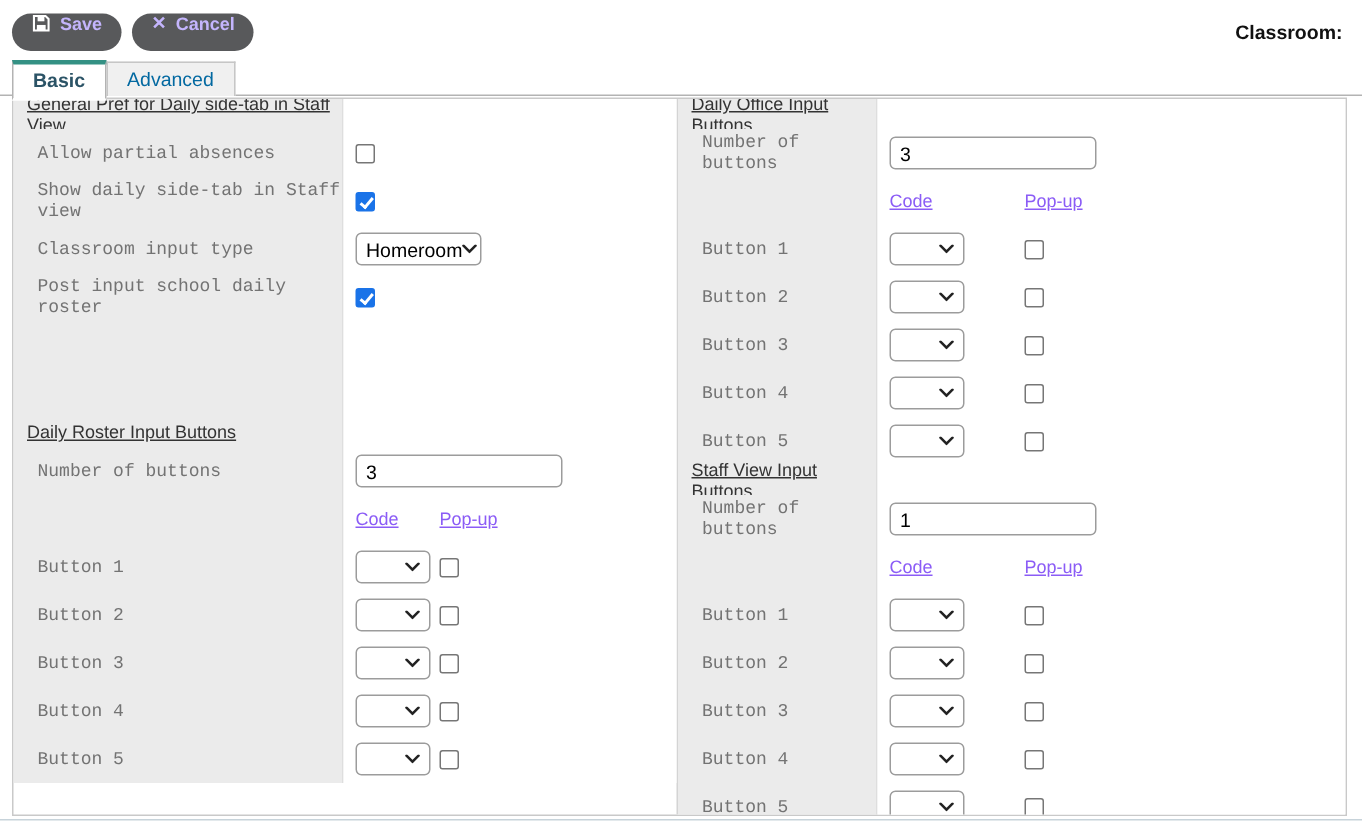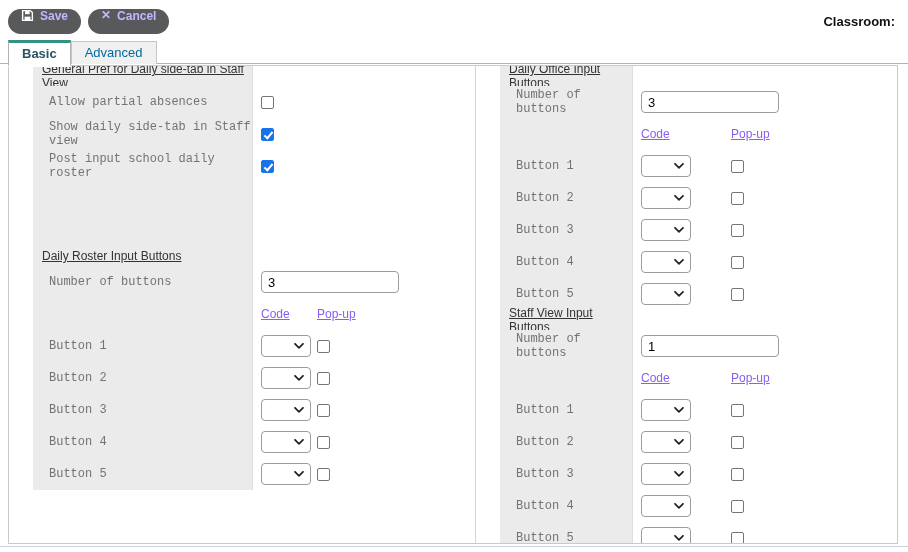--- a/index.html
+++ b/index.html
@@ -39,21 +39,21 @@
               border-bottom:1px solid #b3b3b3; }
   .tab { font-size:13px; padding:3px 13px 4px; cursor:pointer; position:relative; }
   .tab-active { background:#fff; border:1px solid #b3b3b3; border-bottom:2px solid #fff;
                 border-top:3px solid #349184; margin-bottom:-1px; font-weight:bold;
                 color:#2b5366; z-index:2; }
   .tab-inactive { background:#f0f0f0; border:1px solid #c6c6c6; border-bottom:none; color:#0369a1; }
 
   
   .content-box { margin:1px 10px 0 8px; border:1px solid #c9c9c9; height:479px;
                  display:flex; overflow:hidden; background:#fff; }
-  .col { display:flex; flex-direction:column;margin-left:24px; }
+  .col { display:flex; flex-direction:column; }
   .col-left  { width:443px; border-right:1px solid #d4d4d4; }
   .col-right { flex:1; }
   .row { display:flex; flex-shrink:0; }
   .frow { height:32px; }
   .hrow { height:20px; }
   .sprow { height:64px; }
   .cell-label { width:220px; background:#ebebeb; border-right:1px solid #dedede;
                 display:flex; align-items:center; flex-shrink:0; }
   .col-right .cell-label { width:133px; }
   .cell-value { flex:1; background:#fff; display:flex; align-items:center; padding-left:8px; }
@@ -113,20 +113,33 @@
 
     <div class="row frow">
       <div class="cell-label">
           <span class="field-label">Show daily side-tab in Staff view</span>
         </div>
       <div class="cell-value">
         <span class="checkbox checked"></span>
       </div>
     </div>
 
+    <div class="row frow">
+      <div class="cell-label">
+          <span class="field-label">Classroom input type</span>
+        </div>
+      <div class="cell-value">
+        <div class="select w-homeroom">
+          <span>Homeroom</span>
+          <svg class="chev" width="10" height="6" viewBox="0 0 10 6">
+              <path d="M1 0.8 L5 4.8 L9 0.8" stroke="#222" stroke-width="1.7" fill="none" stroke-linecap="round"></path>
+            </svg>
+        </div>
+      </div>
+    </div>
 
 
     <div class="row frow">
       <div class="cell-label">
           <span class="field-label">Post input school daily roster</span>
         </div>
       <div class="cell-value">
         <span class="checkbox checked"></span>
       </div>
     </div>

